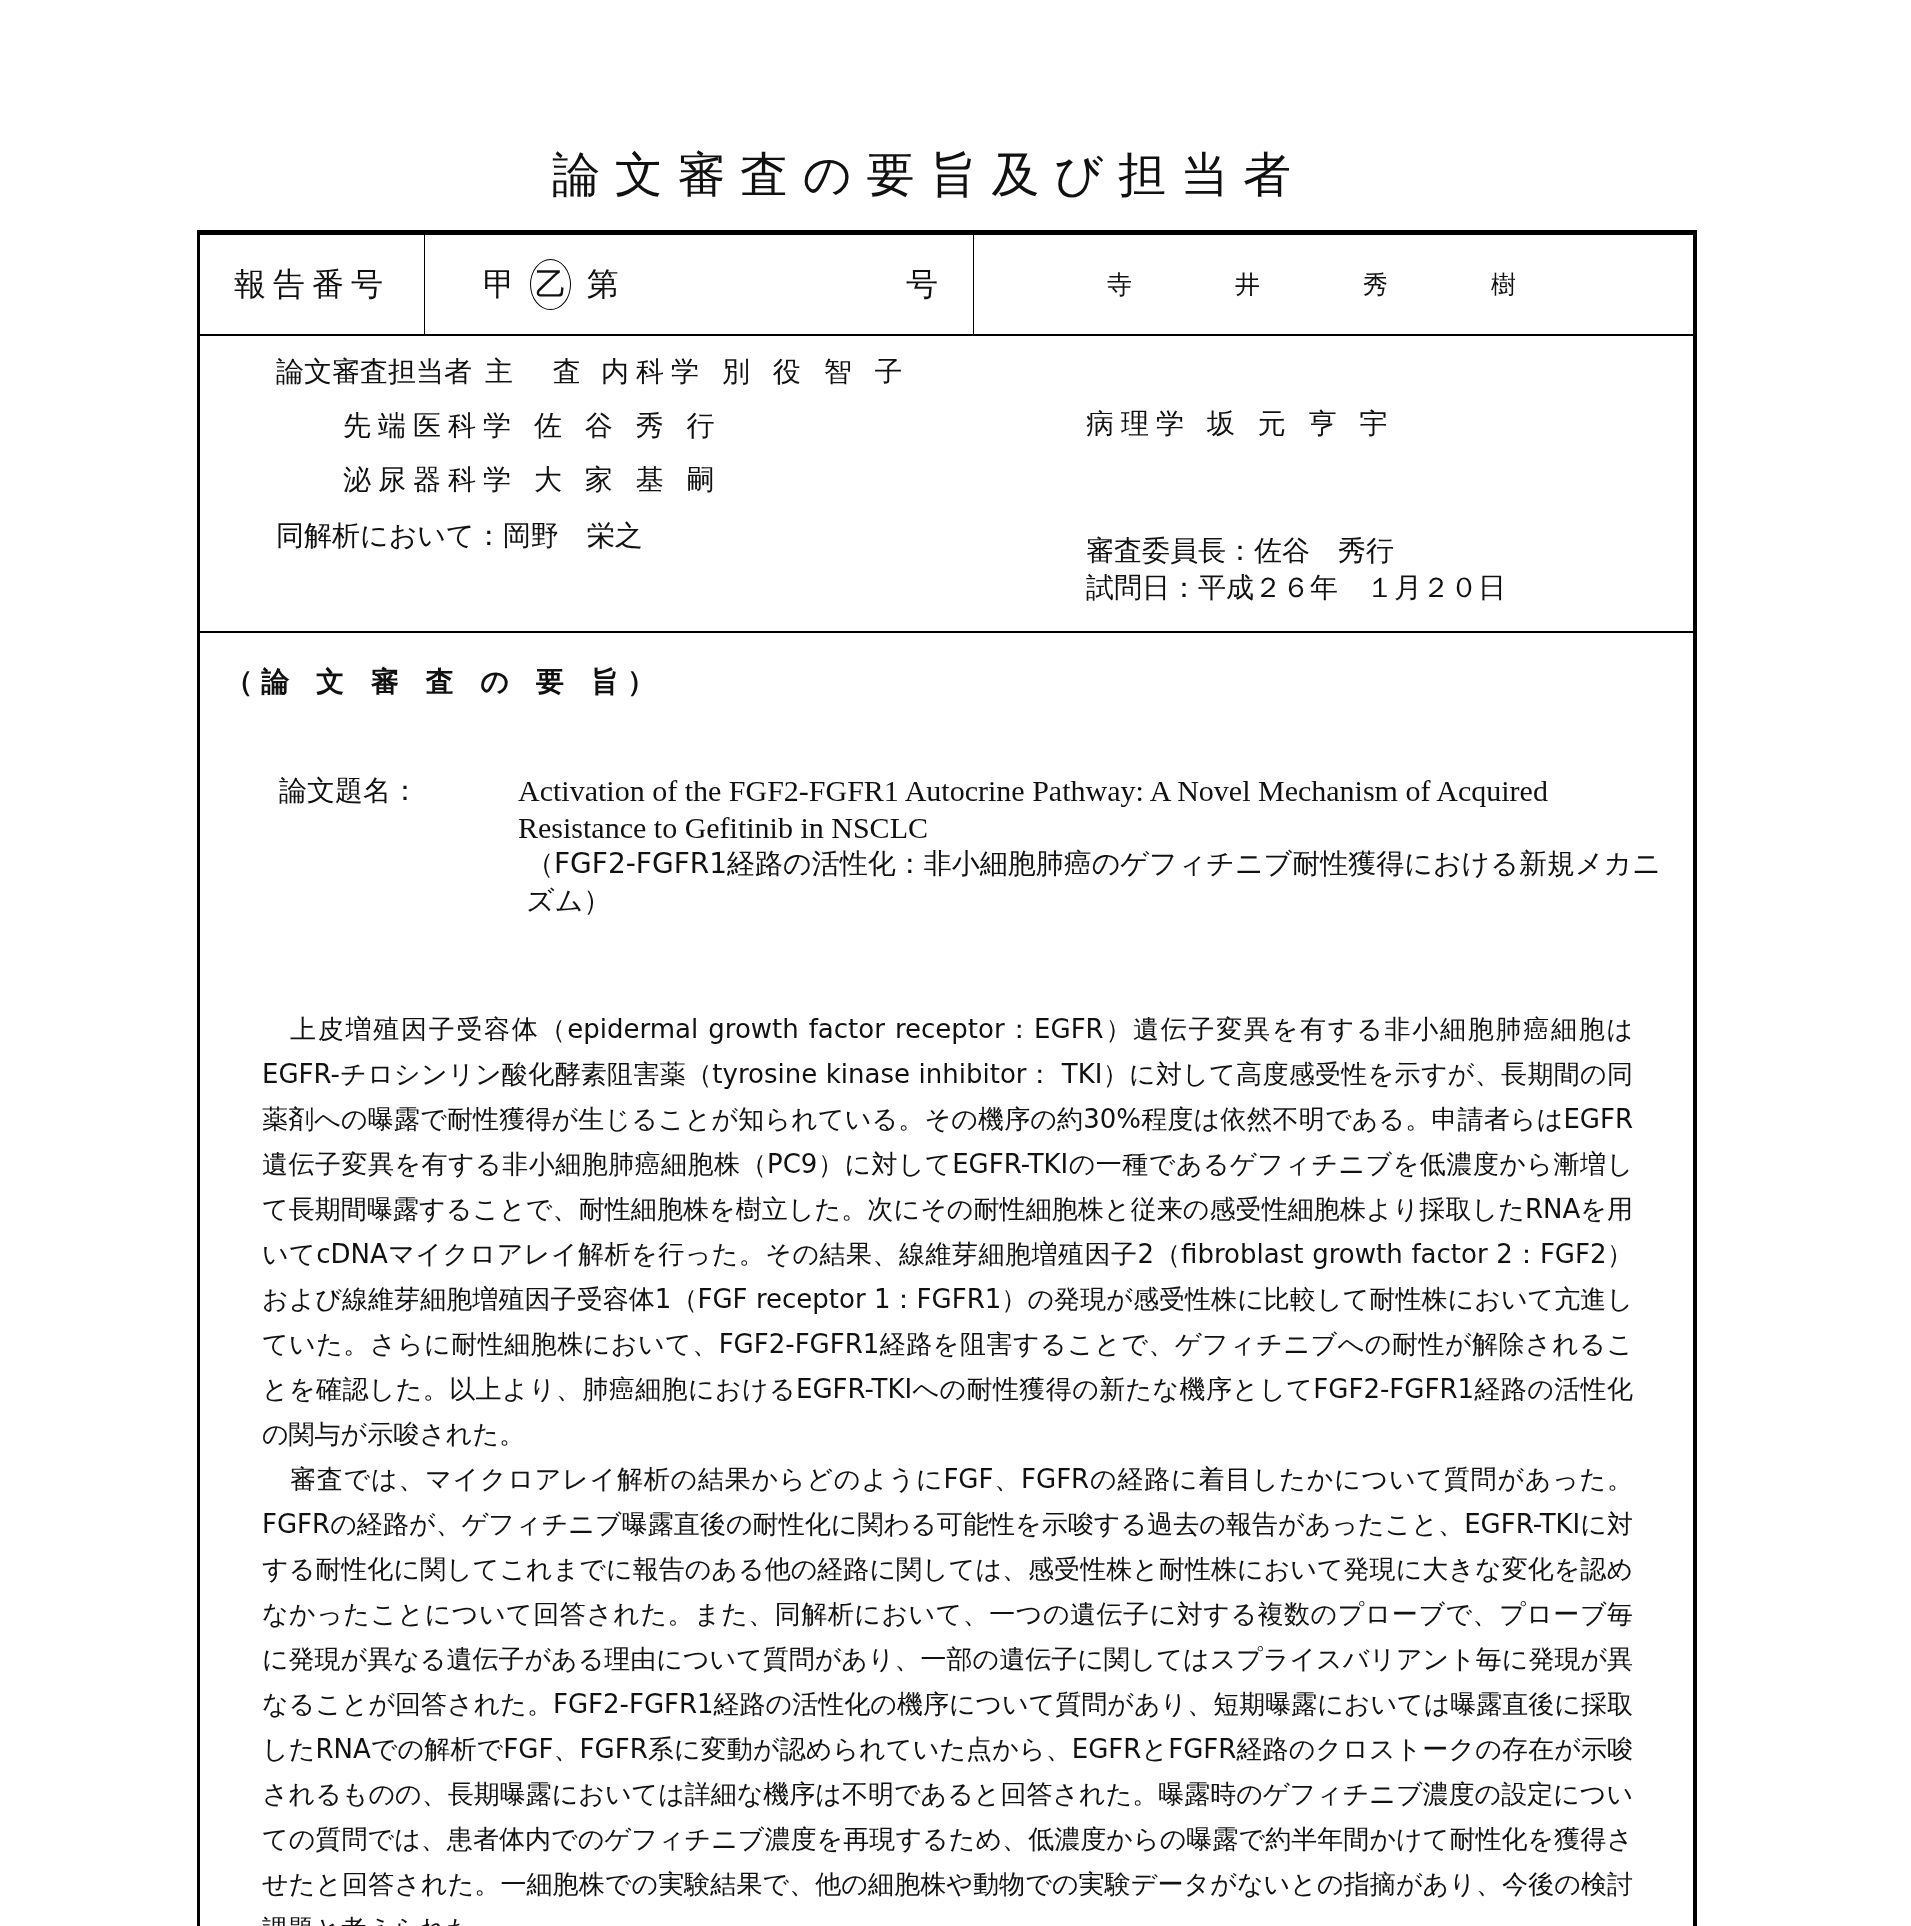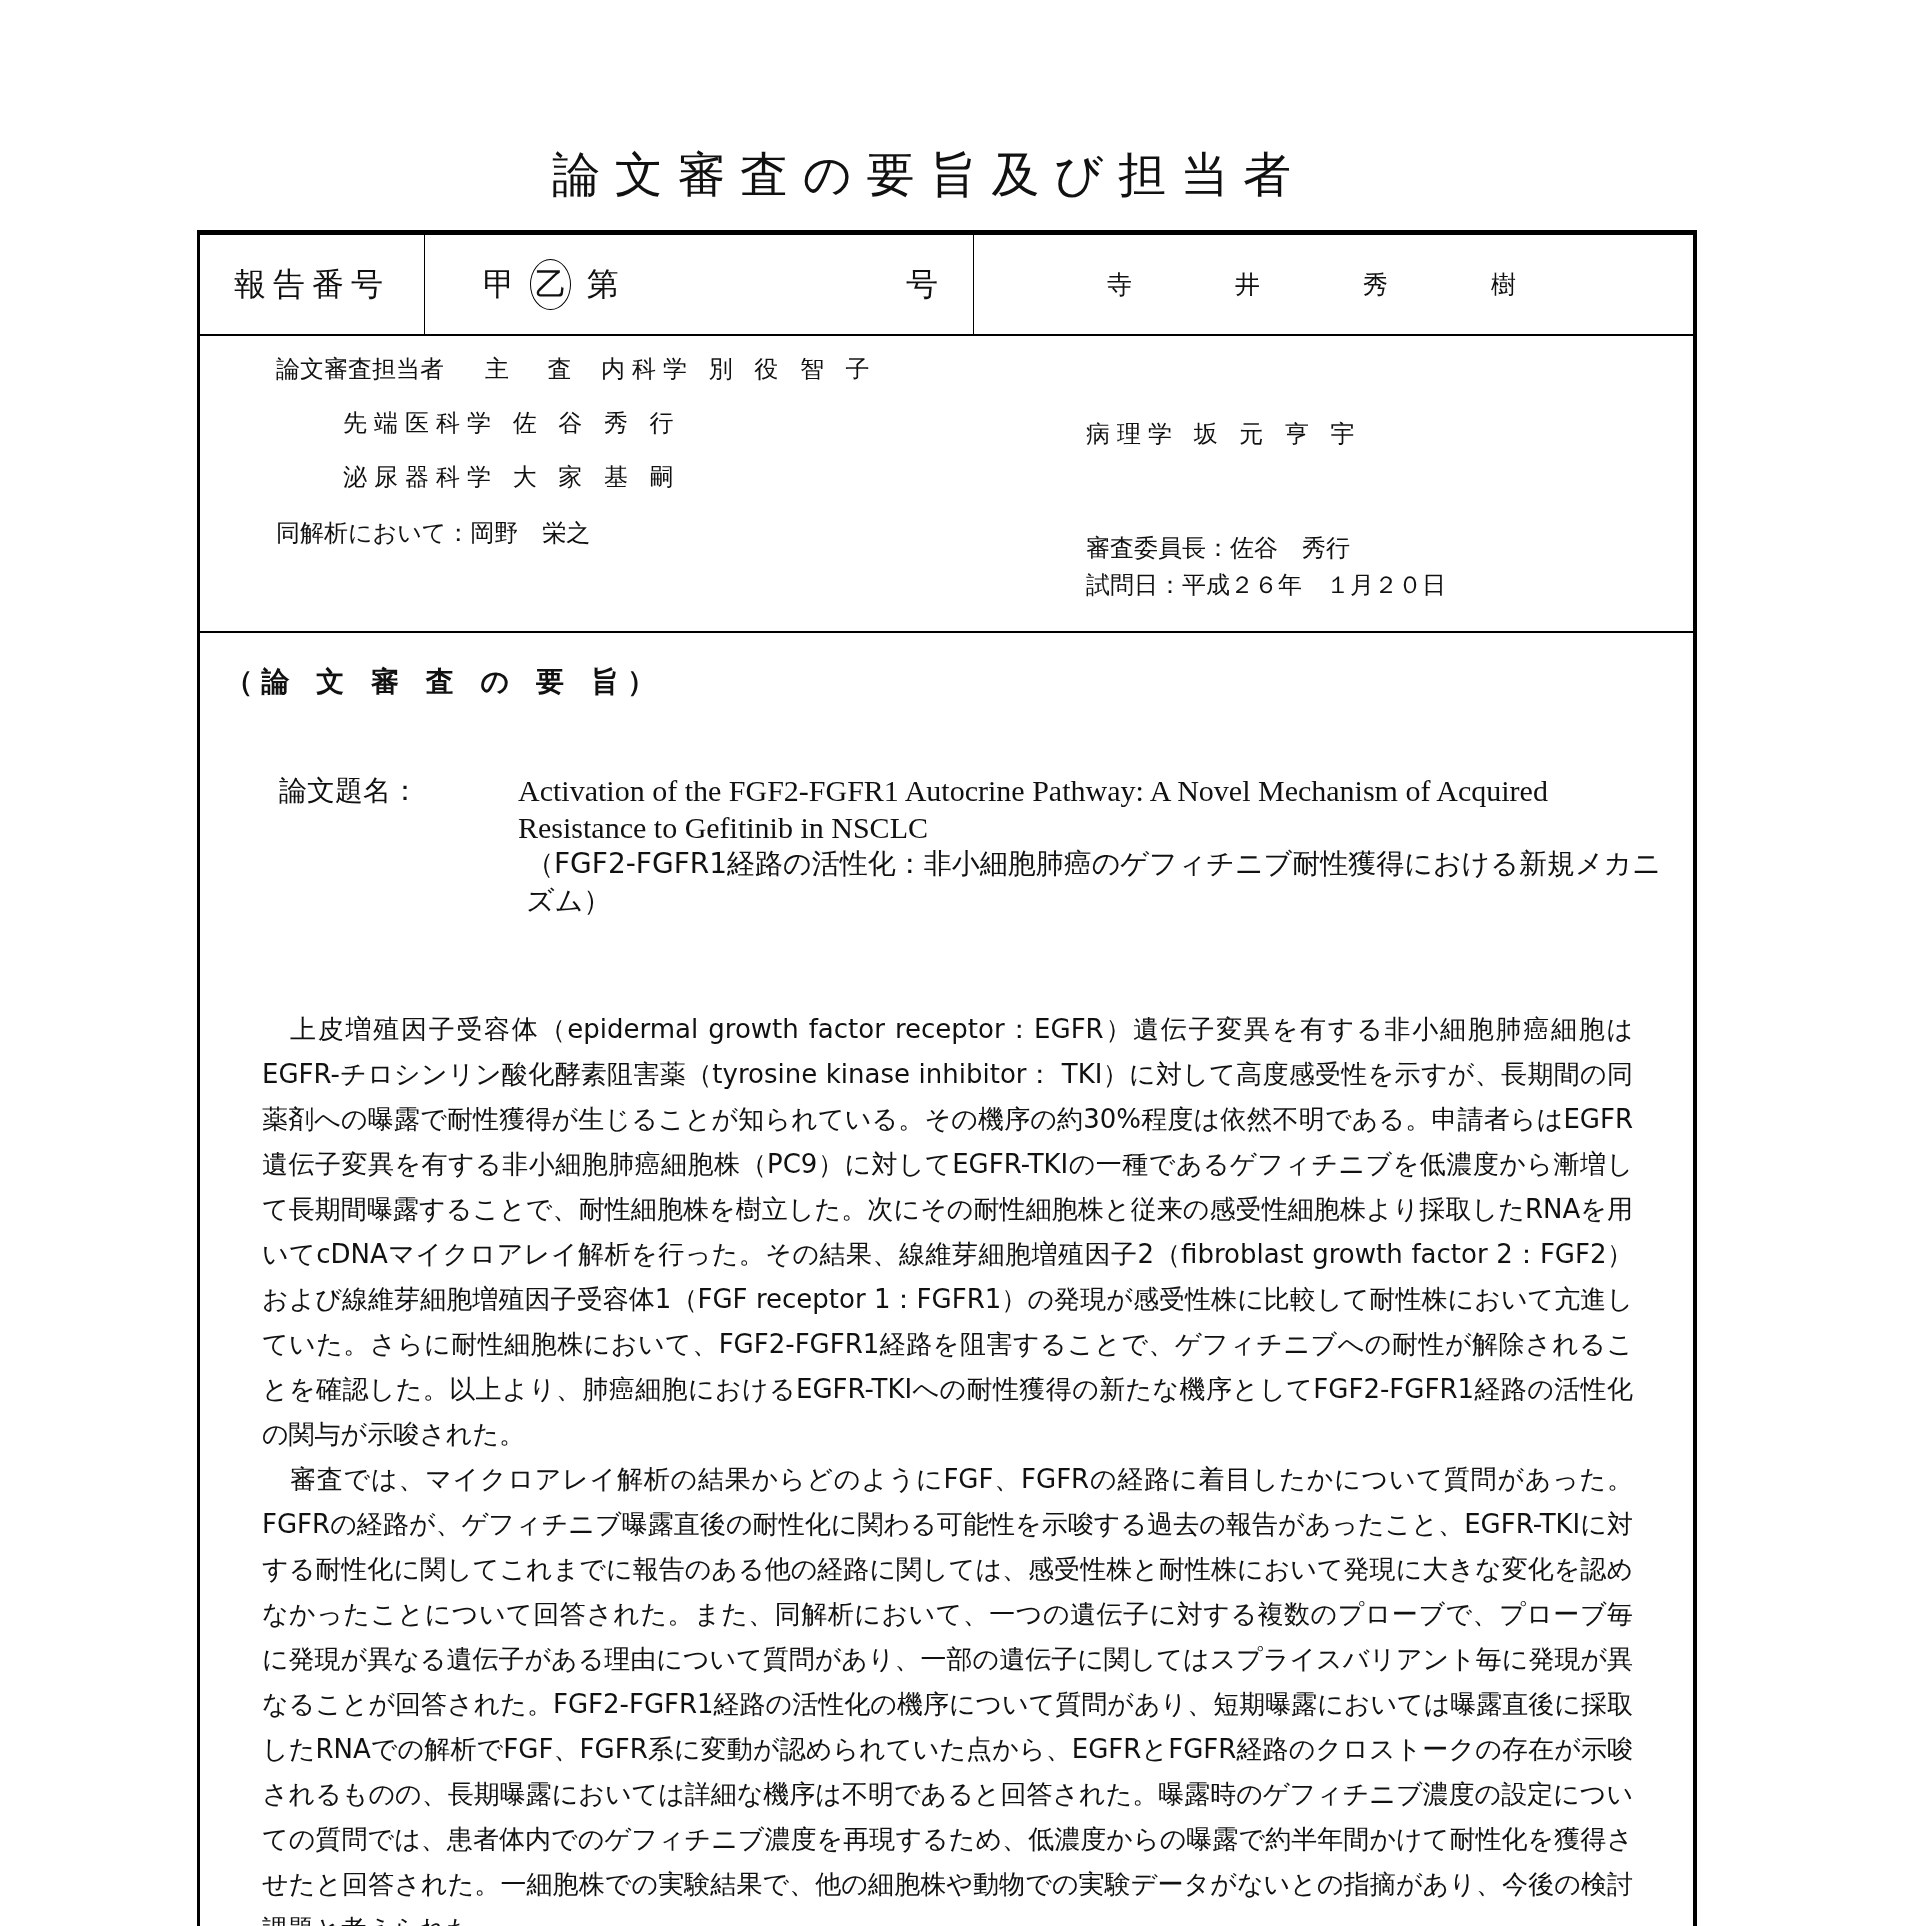--- a/index.html
+++ b/index.html
@@ -14,21 +14,21 @@
              border-bottom:2.3px solid #000; display:flex; }
   .hdr-cell { height:100%; display:flex; align-items:center; box-sizing:border-box; font-size:32px; }
   .hdr-cell.c1 { width:225px; border-right:1.2px solid #000; justify-content:center; font-weight:400; letter-spacing:7px; }
   .hdr-cell.c2 { width:549px; border-right:1.2px solid #000; padding-left:58px; position:relative; }
   .hdr-cell.c3 { width:181px; border-right:1.2px solid #000; justify-content:center; letter-spacing:35px; }
   .hdr-cell.c4 { flex:1; justify-content:center; letter-spacing:44px; font-size:25px;font-family:Liberation Mono, monospace; }
   .kou { margin-right:15.4px; }
   .otsu { display:inline-block; width:39px; height:49px; border:1.5px solid #000; border-radius:50%;
           text-align:center; line-height:48px; margin-right:15.4px; }
   .gou { position:absolute; right:35px; }
-  .committee { position:absolute; left:0; right:0; top:99px; height:297px; border-bottom:2.3px solid #000; font-size:24px; }
+  .committee { position:absolute; left:0; right:0; top:99px; height:297px; border-bottom:2.3px solid #000; font-size:28px; }
   .cl { position:absolute; white-space:pre; }
   .summary-head { position:absolute; left:25px; top:428px; font-size:28px; font-weight:700; letter-spacing:8.5px; }
   .paper-title { position:absolute; left:79px; top:537px; font-size:28px; line-height:37px; }
   .paper-title .lbl { position:absolute; left:0; top:0; white-space:pre; }
   .paper-title .en { position:absolute; left:239px; top:0; width:1117px; font-family:"Liberation Serif", serif; font-size:30px; }
   .paper-title .ja { position:absolute; left:247px; top:73px; width:1156px; }
   .body { position:absolute; left:62px; top:772px; width:1371px; font-size:26px; line-height:45px; text-align:justify; }
   .body p { margin:0; text-indent:28px; }
 </style>
 </head>
@@ -48,21 +48,21 @@
       <span class="gou">号</span>
     </div>
     <div class="hdr-cell c4">寺 井 秀 樹</div>
   </div>
 
   <div class="committee">
     <div class="cl" style="left:76px; top:18.5px;">論文審査担当者</div>
     <div class="cl" style="left:285px; top:18.5px; letter-spacing:15.4px;">主 査</div>
     <div class="cl" style="left:401px; top:18.5px; letter-spacing:7px;text-align:center;">内科学 別 役 智 子</div>
     <div class="cl" style="left:143px; top:73px; letter-spacing:7px;">先端医科学 佐 谷 秀 行</div>
-    <div class="cl" style="left:886px; top:84px; letter-spacing:7px;">病理学 坂 元 亨 宇</div>
+    <div class="cl" style="left:886px; top:71px; letter-spacing:7px;">病理学 坂 元 亨 宇</div>
     <div class="cl" style="left:143px; top:127px; letter-spacing:7px;">泌尿器科学 大 家 基 嗣</div>
     <div class="cl" style="left:76px; top:183px;">同解析において：岡野　栄之</div>
     <div class="cl" style="left:886px; top:198px;">審査委員長：佐谷　秀行</div>
     <div class="cl" style="left:886px; top:235px;">試問日：平成２６年　１月２０日</div>
   </div>
 
   <div class="summary-head">（論 文 審 査 の 要 旨）</div>
 
   <div class="paper-title">
     <span class="lbl">論文題名：</span>

